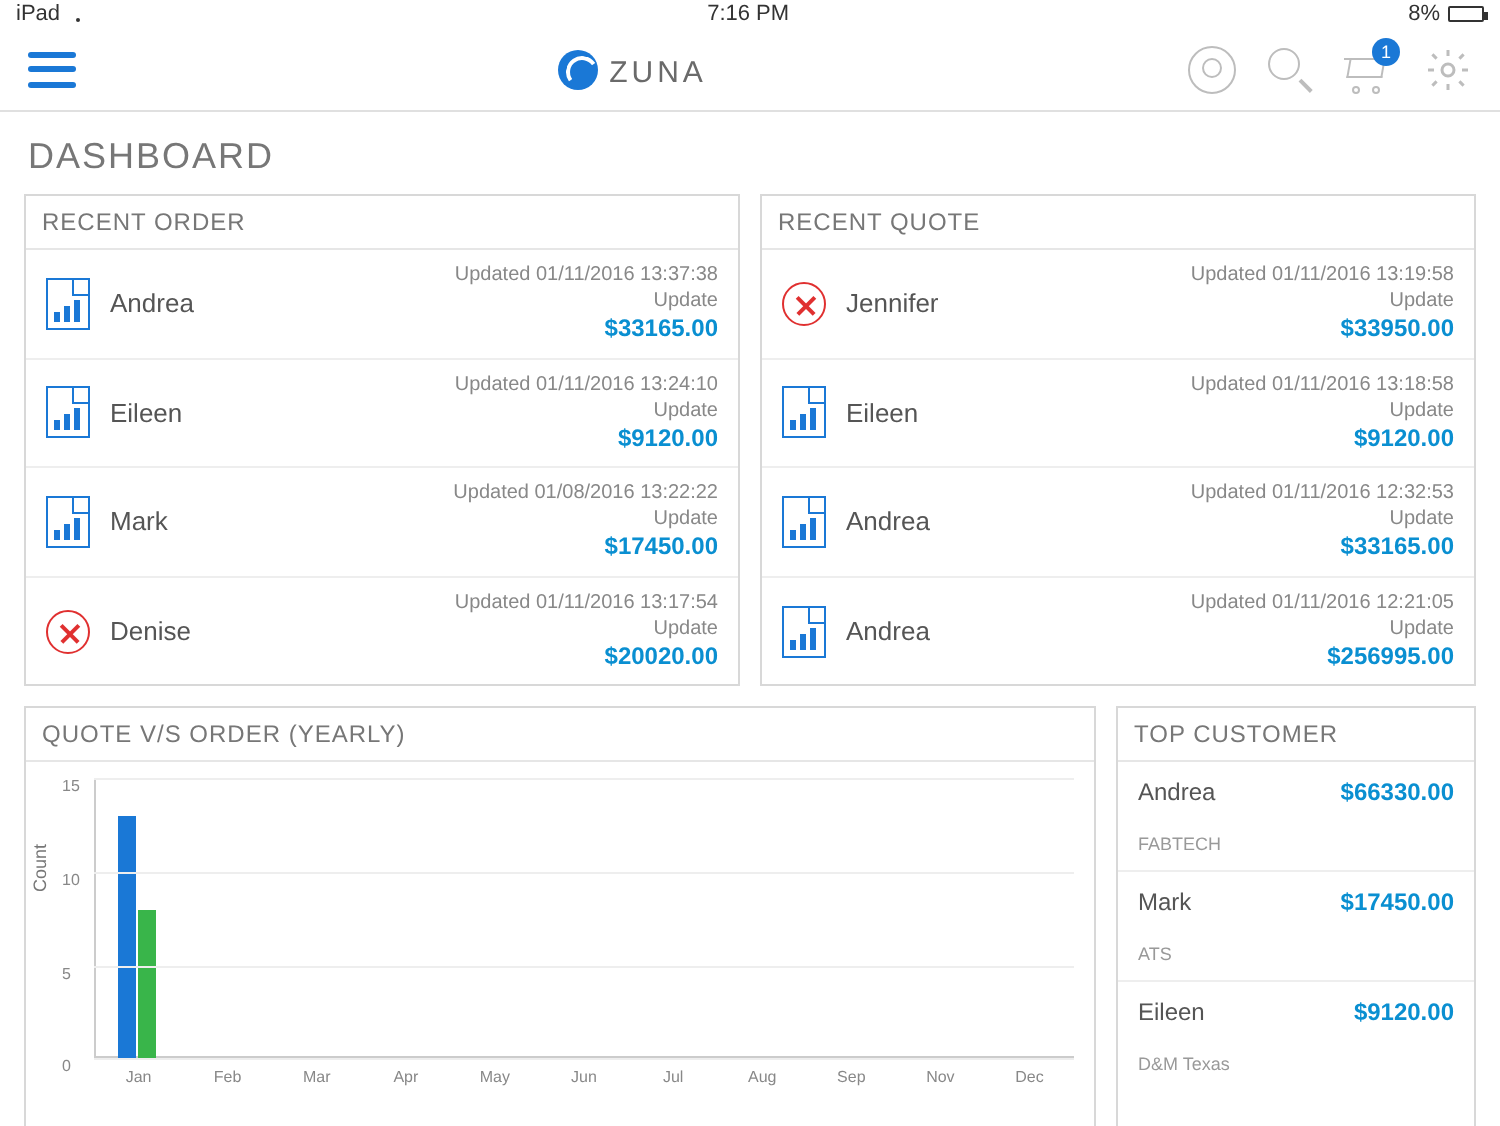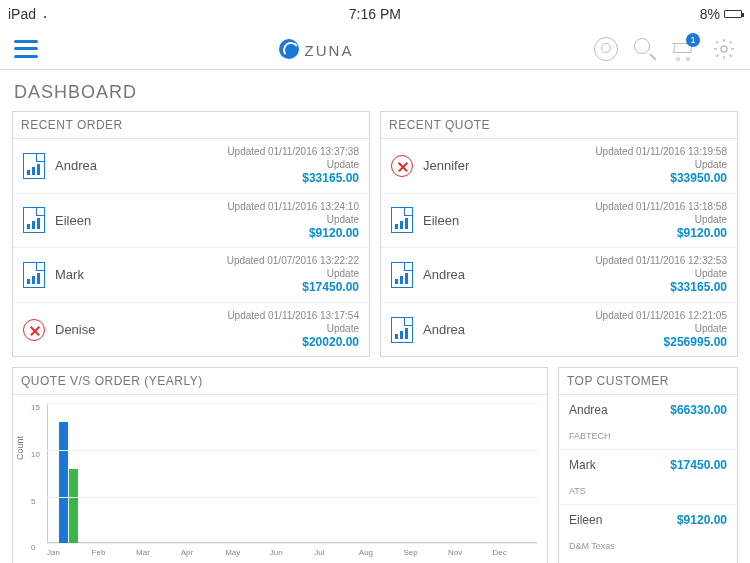--- a/index.html
+++ b/index.html
@@ -1,17 +1,17 @@
 <!DOCTYPE html>
 <html><head>
 <meta charset="utf-8">
 <style>
   * { box-sizing: border-box; margin: 0; padding: 0; }
   html, body { width: 750px; height: 563px; font-family: -apple-system, "Helvetica Neue", Arial, sans-serif; background:#fff; color:#555; }
-  .statusbar { height:14px; display:flex; align-items:center; justify-content:space-between; padding:14px 8px; font-size:14px; color:#333; }
+  .statusbar { height:14px; display:flex; align-items:center; justify-content:space-between; padding:0 8px; font-size:11px; color:#333; }
   .statusbar .left, .statusbar .right { display:flex; align-items:center; gap:4px; }
   .wifi-icon { display:inline-block; width:10px; height:8px; position:relative; }
   .wifi-icon::before { content:""; position:absolute; bottom:0; left:4px; width:2px; height:2px; background:#333; border-radius:1px;}
   .battery { display:inline-flex; align-items:center; gap:2px;}
   .battery-body { width:18px; height:8px; border:1px solid #333; border-radius:1px; position:relative;}
   .battery-body::after{content:"";position:absolute;right:-3px;top:2px;width:2px;height:4px;background:#333;}
   .battery-fill{height:100%;width:8%;background:#333;}
   .topbar { height:42px; border-bottom:1px solid #e0e0e0; display:flex; align-items:center; justify-content:space-between; padding:0 14px; }
   .hamburger { width:24px; height:18px; display:flex; flex-direction:column; justify-content:space-between; cursor:pointer;}
   .hamburger span{height:3px;background:#1a78d6;border-radius:2px;}
@@ -63,21 +63,21 @@
   .cust-amt{color:#0a8fd1;font-weight:600;font-size:12px;}
   .cust-co{font-size:9px;color:#999;margin-top:14px;}
   .chart-area{position:relative;height:170px;padding:8px 6px 0 34px;}
   .ylab{position:absolute;left:2px;top:50%;transform:rotate(-90deg) translateX(20px);transform-origin:left top;font-size:9px;color:#777;}
   .ytick{position:absolute;left:18px;font-size:8px;color:#888;transform:translateY(50%);}
   .gridline{position:absolute;left:34px;right:10px;height:1px;background:#eee;}
   .axis-x{position:absolute;left:34px;right:10px;bottom:22px;height:1px;background:#ccc;}
   .axis-y{position:absolute;left:34px;top:8px;bottom:22px;width:1px;background:#ccc;}
   .bars-area{position:absolute;left:34px;right:10px;bottom:22px;top:8px;display:flex;}
   .month-col{flex:1;position:relative;}
-  .month-lbl{position:absolute;bottom:-14px;left:0;right:0;font-size:8px;color:#888;}
+  .month-lbl{position:absolute;bottom:-14px;left:0;right:0;text-align:center;font-size:8px;color:#888;}
   .bar{position:absolute;bottom:0;width:9px;}
   .bar.quote{background:#1a78d6;left:calc(50% - 10px);}
   .bar.order{background:#39b54a;left:50%;}
   .legend{display:flex;justify-content:center;gap:18px;font-size:10px;color:#555;padding:12px 0 6px;}
 </style>
 </head>
 <body>
 
 <div class="statusbar">
   <div class="left">
@@ -167,21 +167,21 @@
             <div class="doc-icon">
               <span class="fold"></span>
               <span class="bars">
                 <span></span>
                 <span></span>
                 <span></span>
               </span>
             </div>
             <div class="item-name">Mark</div>
             <div class="item-meta">
-              <div>Updated 01/07/2016 13:22:22</div>
+              <div>Updated 01/08/2016 13:22:22</div>
               <div>Update</div>
               <div class="item-amount">$17450.00</div>
             </div>
           </div>
           <div class="list-item">
             <div class="x-icon"></div>
             <div class="item-name">Denise</div>
             <div class="item-meta">
               <div>Updated 01/11/2016 13:17:54</div>
               <div>Update</div>

